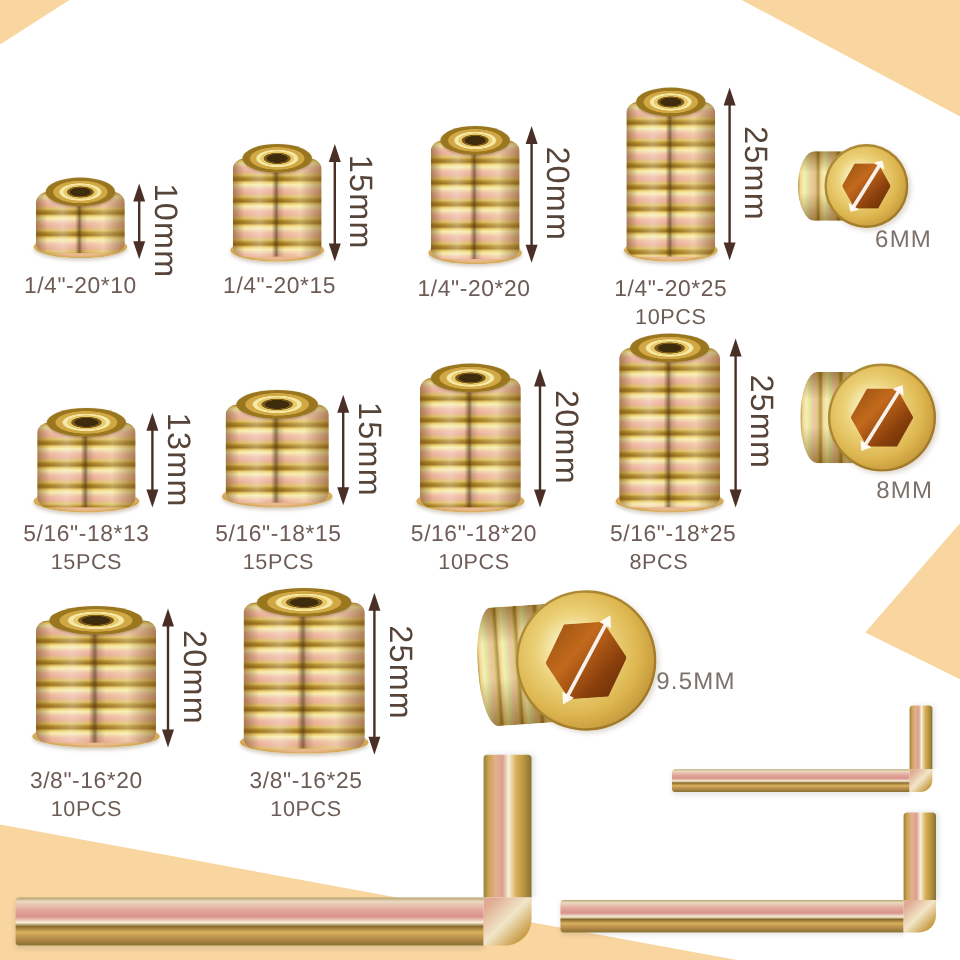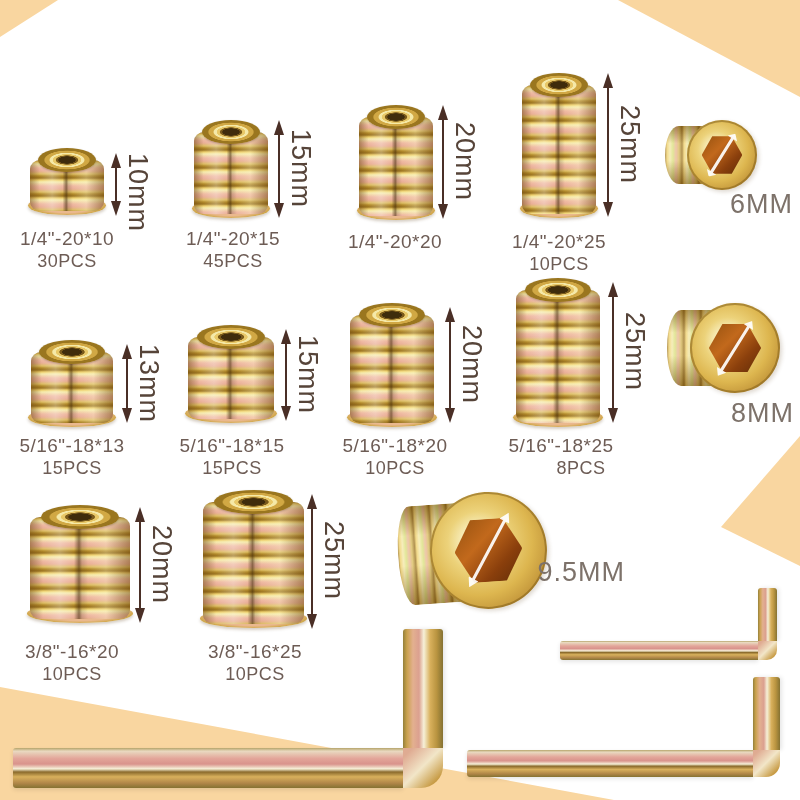--- a/index.html
+++ b/index.html
@@ -80,21 +80,21 @@
 
   .dim{
     position:absolute;writing-mode:vertical-rl;text-orientation:mixed;
     width:32px;text-align:center;font-size:27px;color:#564439;letter-spacing:1px;
   }
 
   
   .spec,.qty{position:absolute;text-align:center;color:#6d5c55;letter-spacing:.5px;white-space:nowrap;}
   .spec{font-size:19px;}
   .qty{font-size:18px;}
-  .drive{position:absolute;text-align:right;font-size:27px;color:#7d726a;letter-spacing:1px;white-space:nowrap;}
+  .drive{position:absolute;text-align:center;font-size:20px;color:#7d726a;letter-spacing:1px;white-space:nowrap;}
 
   
   .hk{position:absolute;}
   .hk .v{position:absolute;border-radius:3px 3px 0 0;
     background:linear-gradient(90deg,#94803a 0%,#caa24e 10%,#e3b08f 25%,#dba090 40%,#f6f0d8 52%,#d8b05c 68%,#b99440 84%,#857232 100%);
     box-shadow:2px 0 4px rgba(0,0,0,.10);}
   .hk .h{position:absolute;border-radius:3px 0 0 3px;
     background:linear-gradient(180deg,#b5a46a 0%,#e9d9c0 8%,#e3a69a 26%,#d9938c 40%,#f6f0d8 52%,#8a6a2c 60%,#d8b05c 72%,#b08648 88%,#857232 100%);
     box-shadow:0 2px 4px rgba(0,0,0,.10);}
   .hk .c{position:absolute;
@@ -113,33 +113,31 @@
   <div class="insert" style="left:28px;top:148px;width:78px;height:67px">
     <div class="flange"></div>
     <div class="body"></div>
     <div class="rim"></div>
   </div>
   <div class="arrow" style="left:110px;top:153px;height:63px">
       <span class="line"></span>
     </div>
   <div class="dim" style="left:121px;top:153px;height:63px">10mm</div>
   <div class="spec" style="left:2px;top:228px;width:130px">1/4"-20*10</div>
-  <div class="qty" style="left:2px;top:251px;width:130px">30PCS</div>
 
   <div class="insert" style="left:192px;top:120px;width:78px;height:98px">
     <div class="flange"></div>
     <div class="body"></div>
     <div class="rim"></div>
   </div>
   <div class="arrow" style="left:273px;top:120px;height:98px">
       <span class="line"></span>
     </div>
   <div class="dim" style="left:284px;top:120px;height:98px">15mm</div>
   <div class="spec" style="left:168px;top:228px;width:130px">1/4"-20*15</div>
-  <div class="qty" style="left:168px;top:251px;width:130px">45PCS</div>
 
   <div class="insert" style="left:357px;top:105px;width:78px;height:115px">
     <div class="flange"></div>
     <div class="body"></div>
     <div class="rim"></div>
   </div>
   <div class="arrow" style="left:437px;top:105px;height:114px">
       <span class="line"></span>
     </div>
   <div class="dim" style="left:448px;top:105px;height:114px">20mm</div>
@@ -205,21 +203,21 @@
   <div class="insert" style="left:513px;top:278px;width:90px;height:149px">
     <div class="flange"></div>
     <div class="body"></div>
     <div class="rim"></div>
   </div>
   <div class="arrow" style="left:607px;top:282px;height:141px">
       <span class="line"></span>
     </div>
   <div class="dim" style="left:618px;top:288px;height:128px">25mm</div>
   <div class="spec" style="left:496px;top:435px;width:130px">5/16"-18*25</div>
-  <div class="qty" style="left:516px;top:458px;width:130px">8PCS</div>
+  <div class="qty" style="left:484px;top:458px;width:130px">8PCS</div>
 
   <div class="insert" style="left:667px;top:303px;width:113px;height:90px">
     <div class="s-body" style="right:40%"></div>
     <div class="face">
       <div class="hex"></div>
       <div class="hex-arrow"></div>
     </div>
   </div>
   <div class="drive" style="left:714px;top:398px;width:80px">8MM</div>
 

